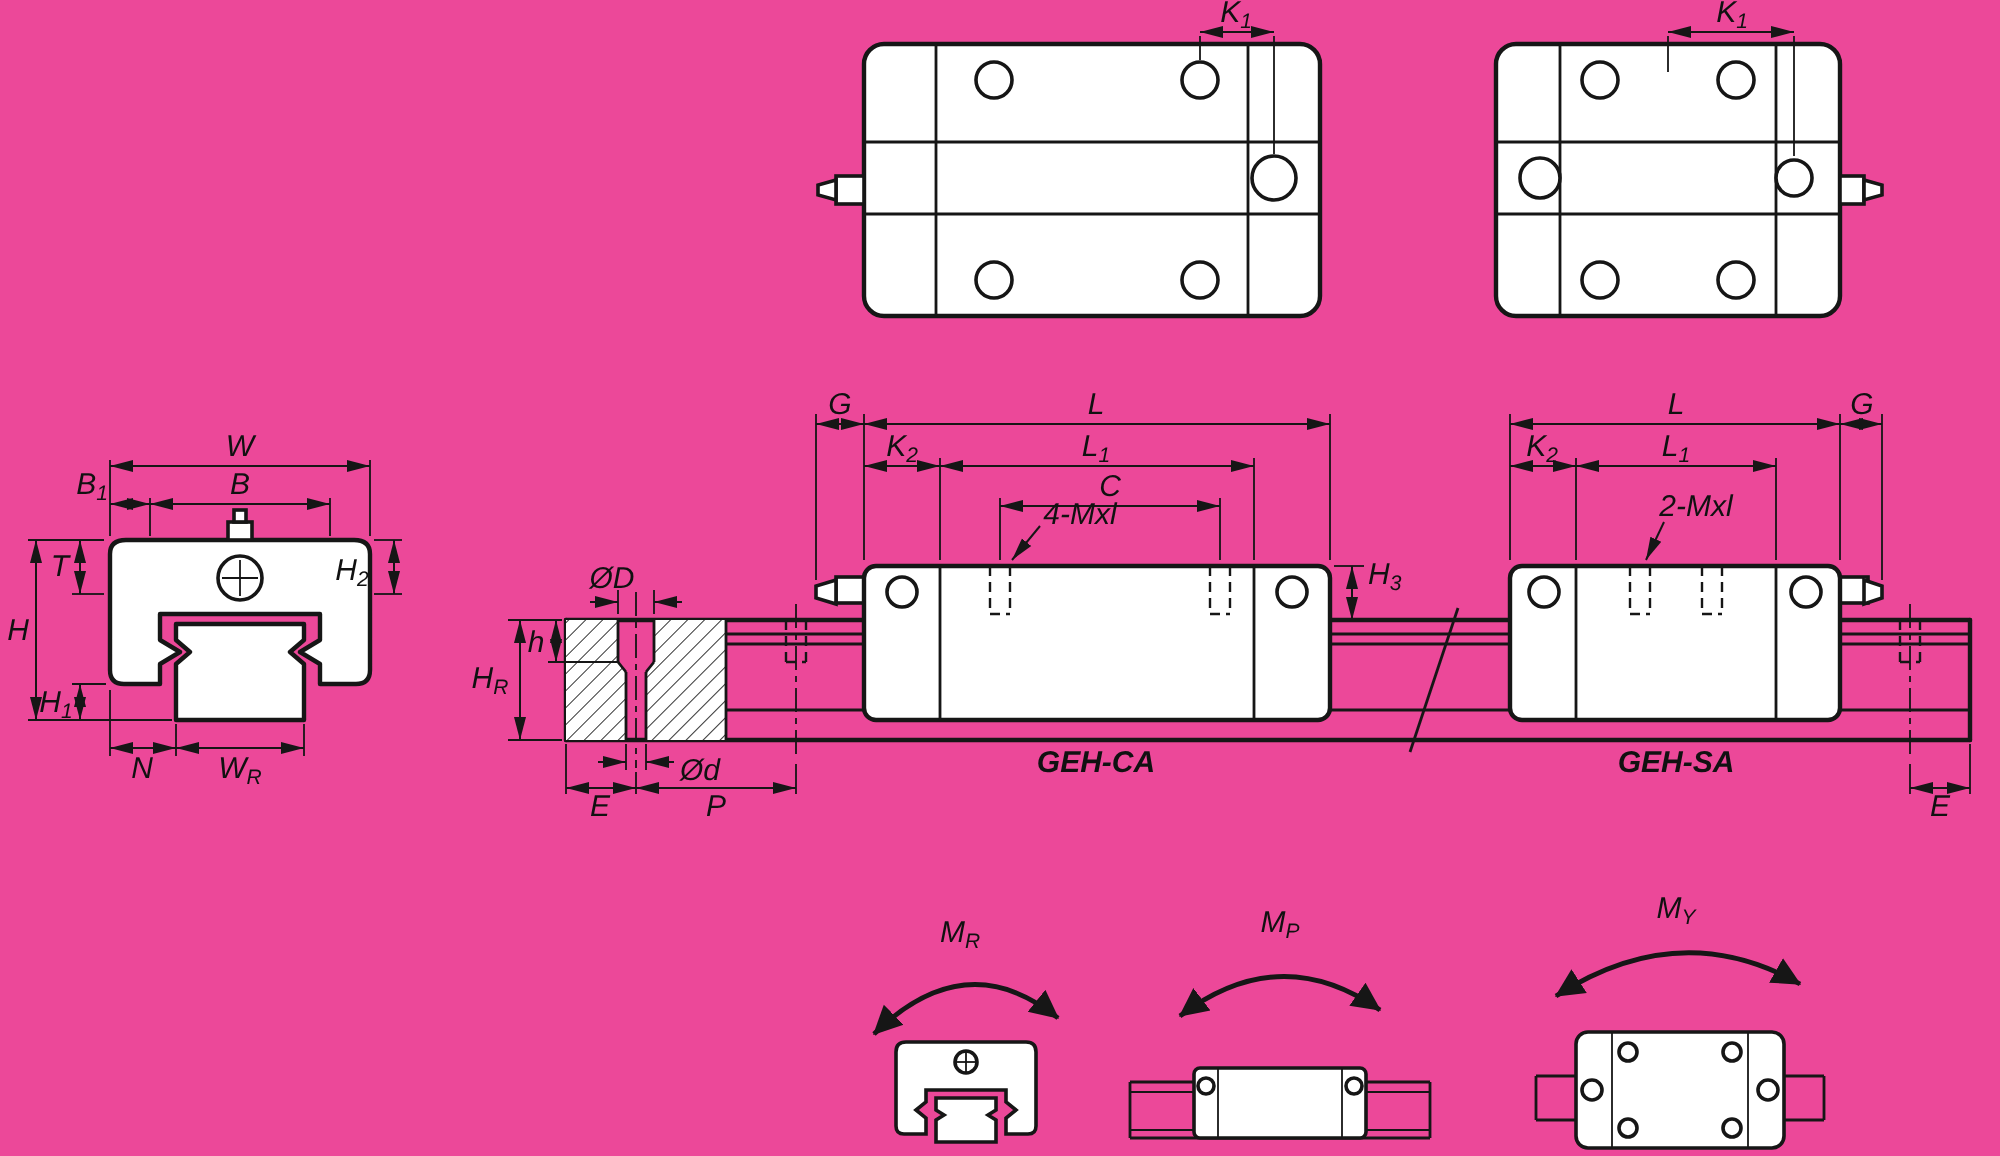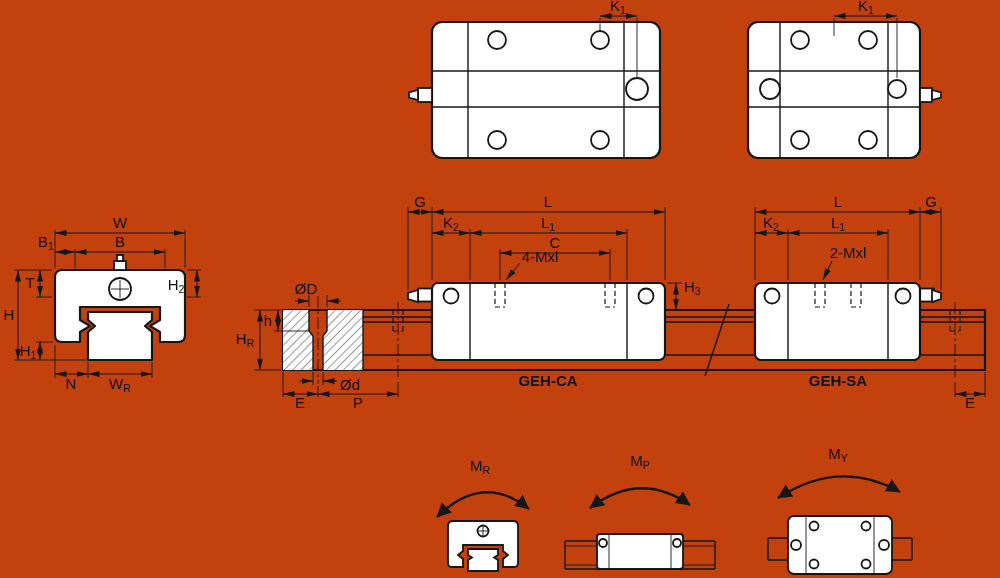--- a/index.html
+++ b/index.html
@@ -1,16 +1,16 @@
 <!DOCTYPE html>
 <html><head>
 <meta charset="utf-8">
 <style>
   html,body{margin:0;padding:0;background:#fff;}
-  .stage{width:1000px;height:578px;background:#c2410c;position:relative;overflow:hidden;}
+  .stage{width:1000px;height:578px;background:#ec4899;position:relative;overflow:hidden;font-style:italic;}
   svg{display:block;}
   .o2{fill:#fff;stroke:#161616;stroke-width:2.2;stroke-linejoin:round;}
   .o1{fill:#fff;stroke:#161616;stroke-width:1.8;}
   .s2{fill:none;stroke:#161616;stroke-width:2.2;stroke-linecap:round;}
   .s1{fill:none;stroke:#161616;stroke-width:1.4;}
   .d{fill:none;stroke:#161616;stroke-width:1;}
   .e{fill:none;stroke:#161616;stroke-width:0.9;}
   .cl{fill:none;stroke:#161616;stroke-width:0.9;stroke-dasharray:12 3 3 3;}
   .hl{fill:none;stroke:#161616;stroke-width:1.2;stroke-dasharray:5 3;}
   .arc{fill:none;stroke:#161616;stroke-width:2.4;}

